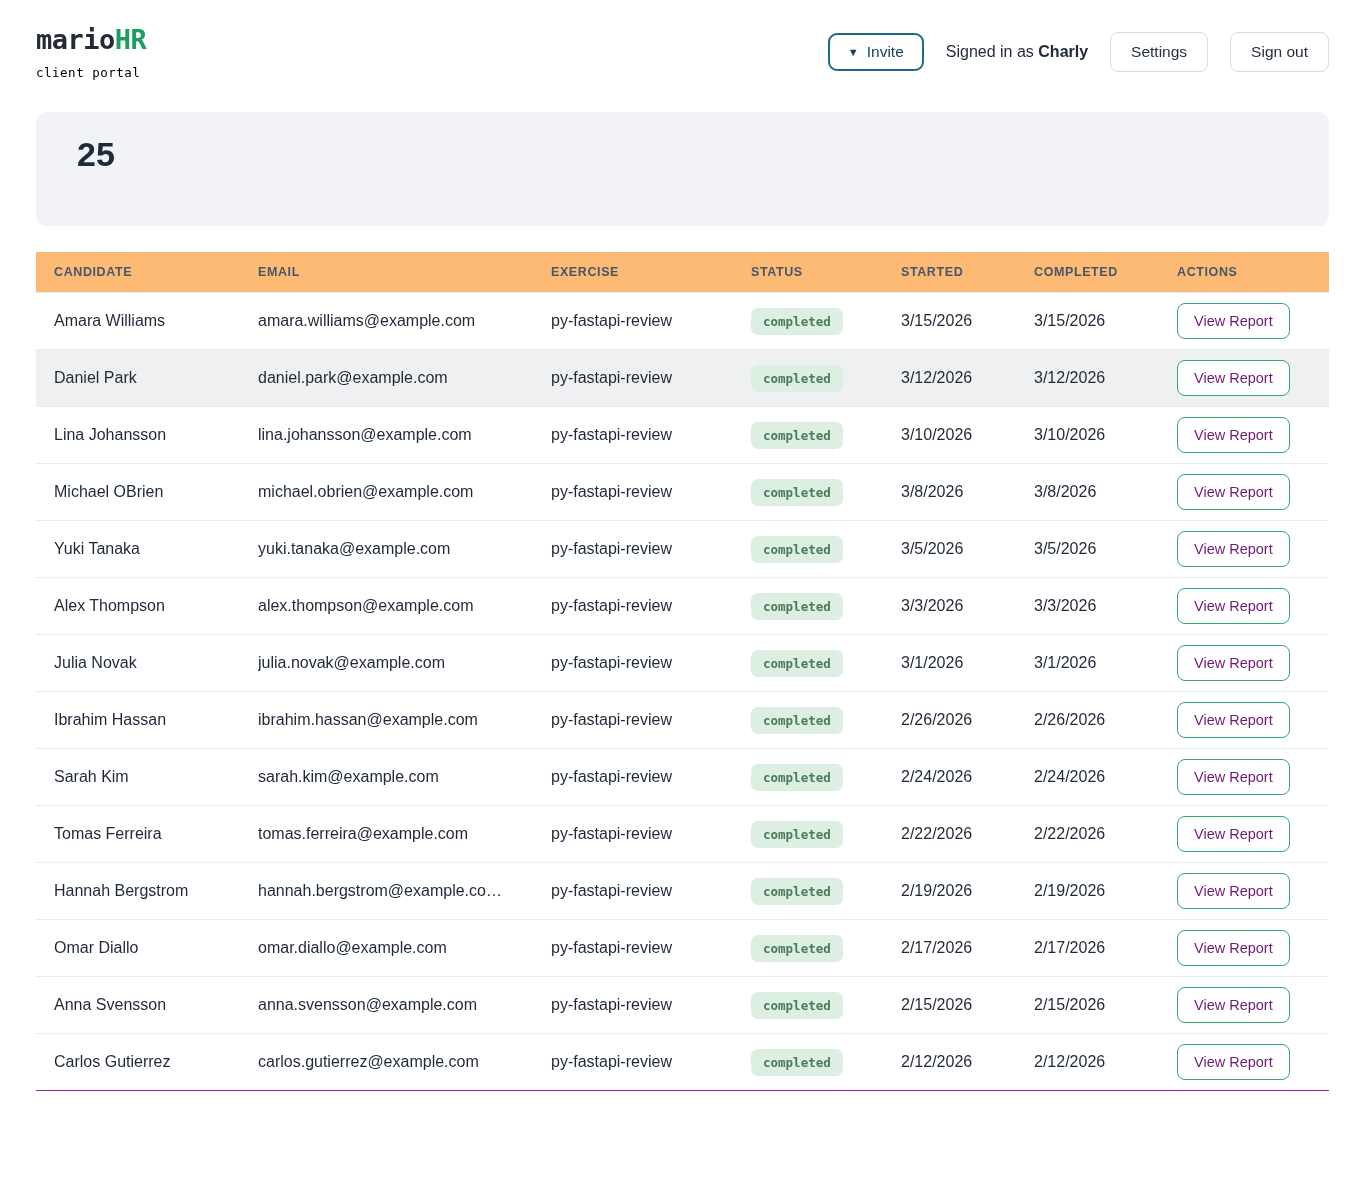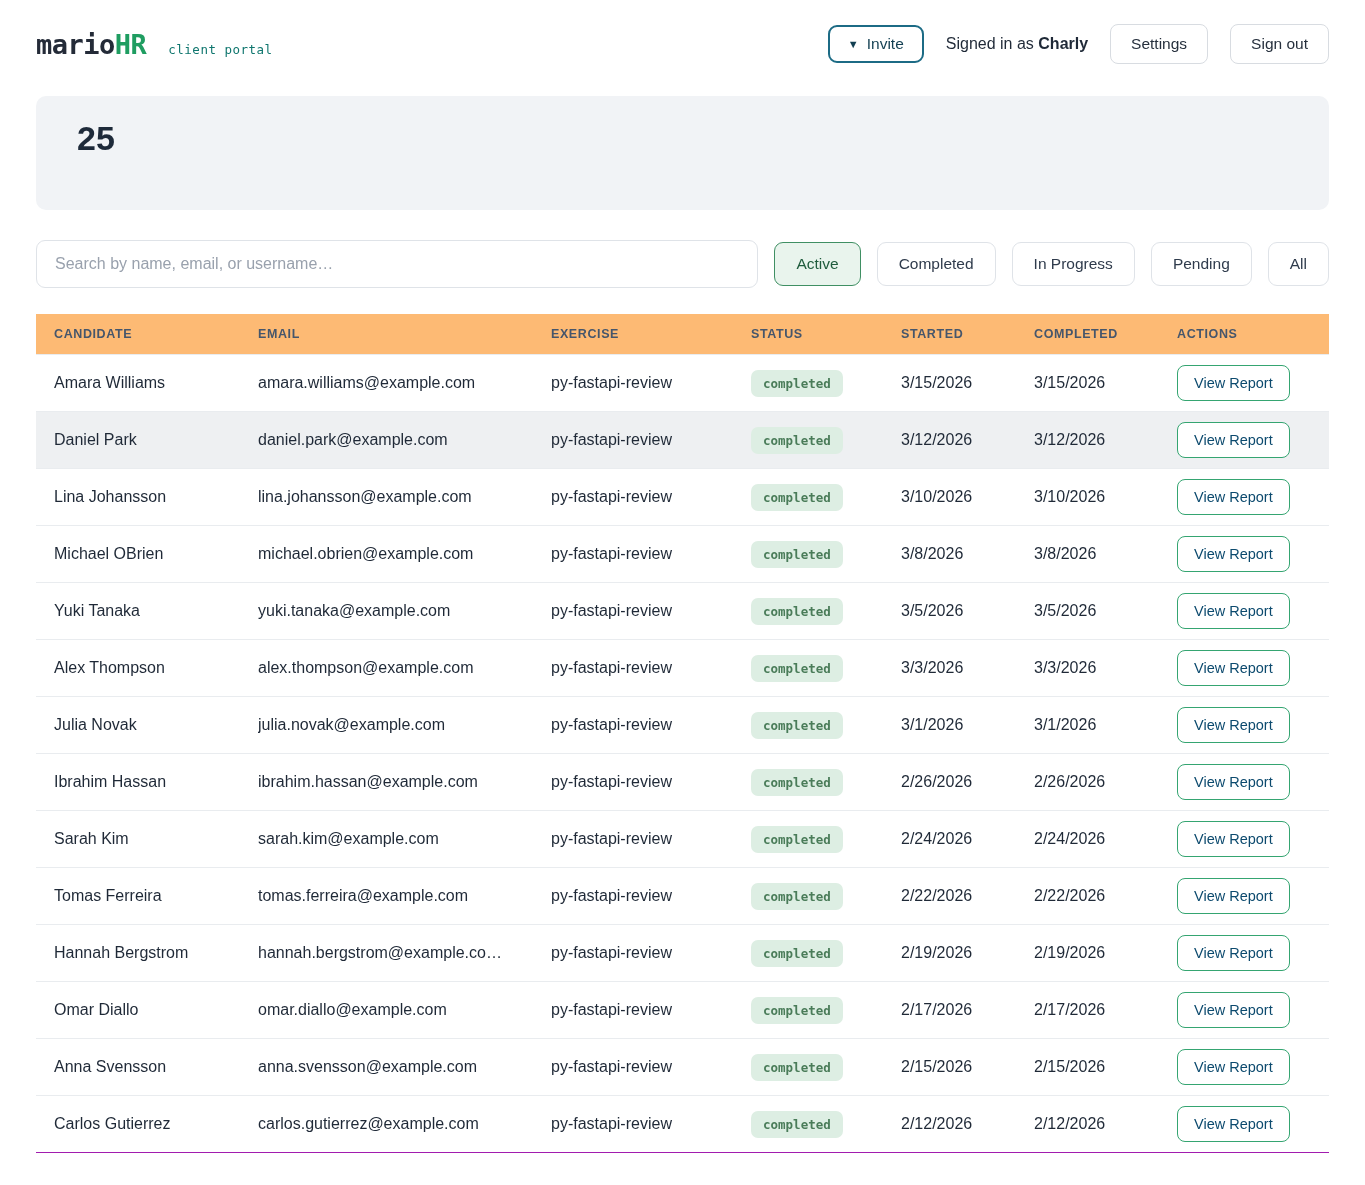--- a/index.html
+++ b/index.html
@@ -6,29 +6,29 @@
   html, body { background: #ffffff; }
   body {
     font-family: "Liberation Sans", sans-serif;
     color: #1f2937;
     width: 1365px;
   }
   .page { padding: 24px 36px 0 36px; }
 
   
   .topbar { display: flex; align-items: center; }
-  .logo-wrap { display: flex; align-items: baseline; gap: 22px; }
+  .logo-wrap { display: flex; align-items: baseline; gap: 10px; flex-direction: column; }
   .logo {
     font-family: "DejaVu Sans Mono", monospace;
     font-size: 27px; font-weight: bold; color: #242b38; letter-spacing: -0.5px;
   }
   .logo .accent { color: #1f9d61; }
   .logo-sub {
     font-family: "DejaVu Sans Mono", monospace;
-    font-size: 12.5px; color: #0f766e; letter-spacing: 0.5px;
+    font-size: 12.5px; color: #000000; letter-spacing: 0.5px;
   }
   .topbar-actions { margin-left: auto; display: flex; align-items: center; gap: 22px; }
   .btn {
     display: inline-flex; align-items: center; justify-content: center;
     background: #ffffff; border: 1px solid #d8dce1; border-radius: 8px;
     font-family: "Liberation Sans", sans-serif;
     font-size: 15.5px; color: #26303d; padding: 10px 20px; cursor: pointer;
   }
   .btn-invite {
     border: 2px solid #1c6b85; color: #123f52; font-weight: 500;
@@ -82,21 +82,21 @@
   }
   tbody tr:last-child td { border-bottom: 1px solid #a21caf; }
   tr.highlighted td { background: #eef0f2; }
   .email-cell span { display: inline-block; max-width: 265px; overflow: hidden; text-overflow: ellipsis; vertical-align: middle; }
   .status-badge {
     display: inline-block; background: #ddeee3; color: #4a7c59;
     font-family: "DejaVu Sans Mono", monospace; font-size: 12.5px; font-weight: bold;
     padding: 6px 12px; border-radius: 7px;
   }
   .btn-report {
-    border: 1.5px solid #35a571; color: #0c4a6e; background: #ffffff;
+    border: 1.5px solid #35a571; color: #701a75; background: #ffffff;
     border-radius: 8px; padding: 9px 16px; font-size: 14.5px; cursor: pointer;
     font-family: "Liberation Sans", sans-serif;
   }
 </style>
 </head>
 <body>
 
 <div class="page">
 
   <div class="topbar">
@@ -117,28 +117,20 @@
       </div>
       <button class="btn">Settings</button>
       <button class="btn">Sign out</button>
     </div>
   </div>
 
   <div class="stat-card">
     <div class="stat-value">25</div>
   </div>
 
-  <div class="search-row">
-    <input class="search-input" type="text" placeholder="Search by name, email, or username…" style="">
-    <button class="filter-btn active">Active</button>
-    <button class="filter-btn">Completed</button>
-    <button class="filter-btn">In Progress</button>
-    <button class="filter-btn">Pending</button>
-    <button class="filter-btn">All</button>
-  </div>
 
   <div class="table-wrap">
     <table>
       <thead>
         <tr>
           <th class="col-candidate">CANDIDATE</th>
           <th class="col-email">EMAIL</th>
           <th class="col-exercise">EXERCISE</th>
           <th class="col-status">STATUS</th>
           <th class="col-started">STARTED</th>

